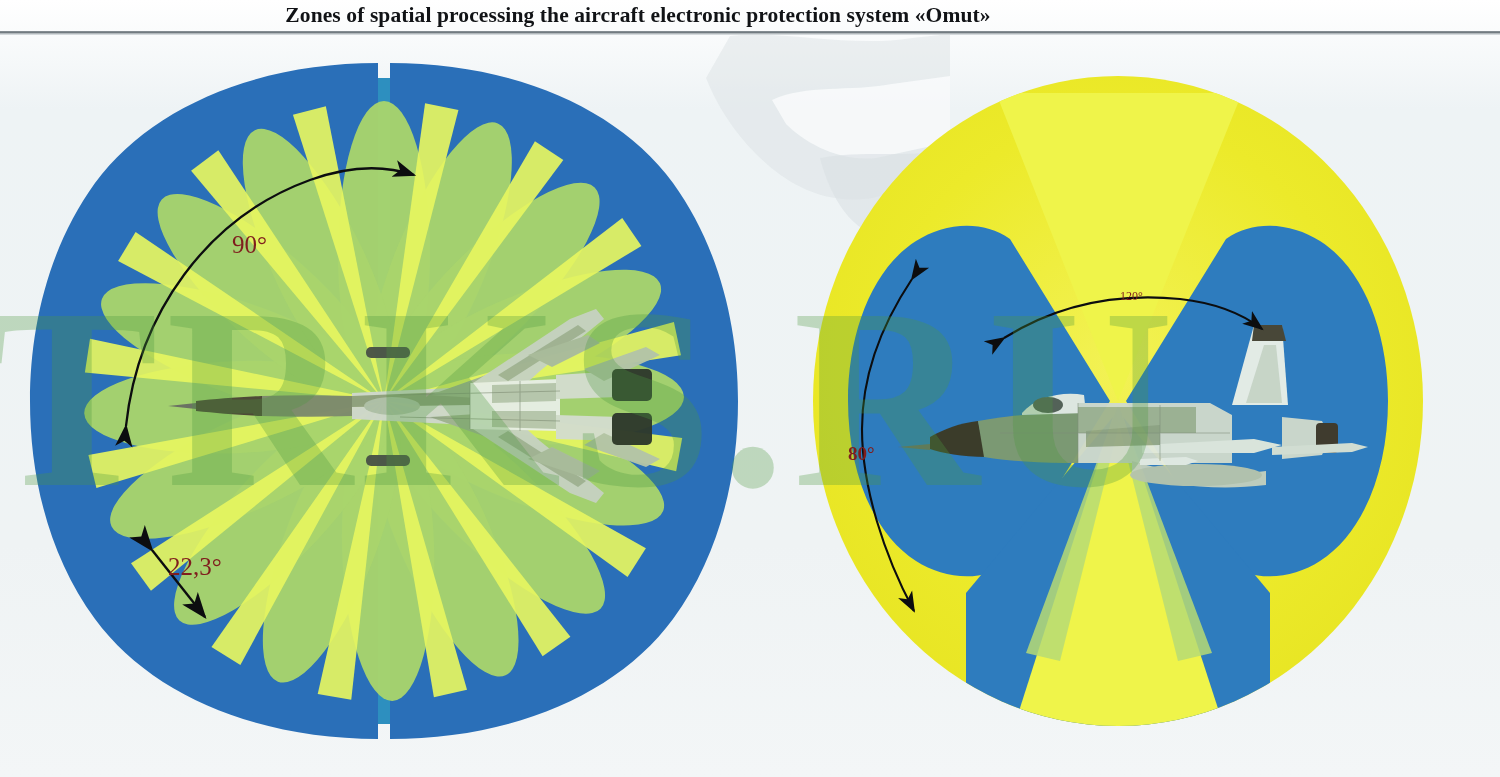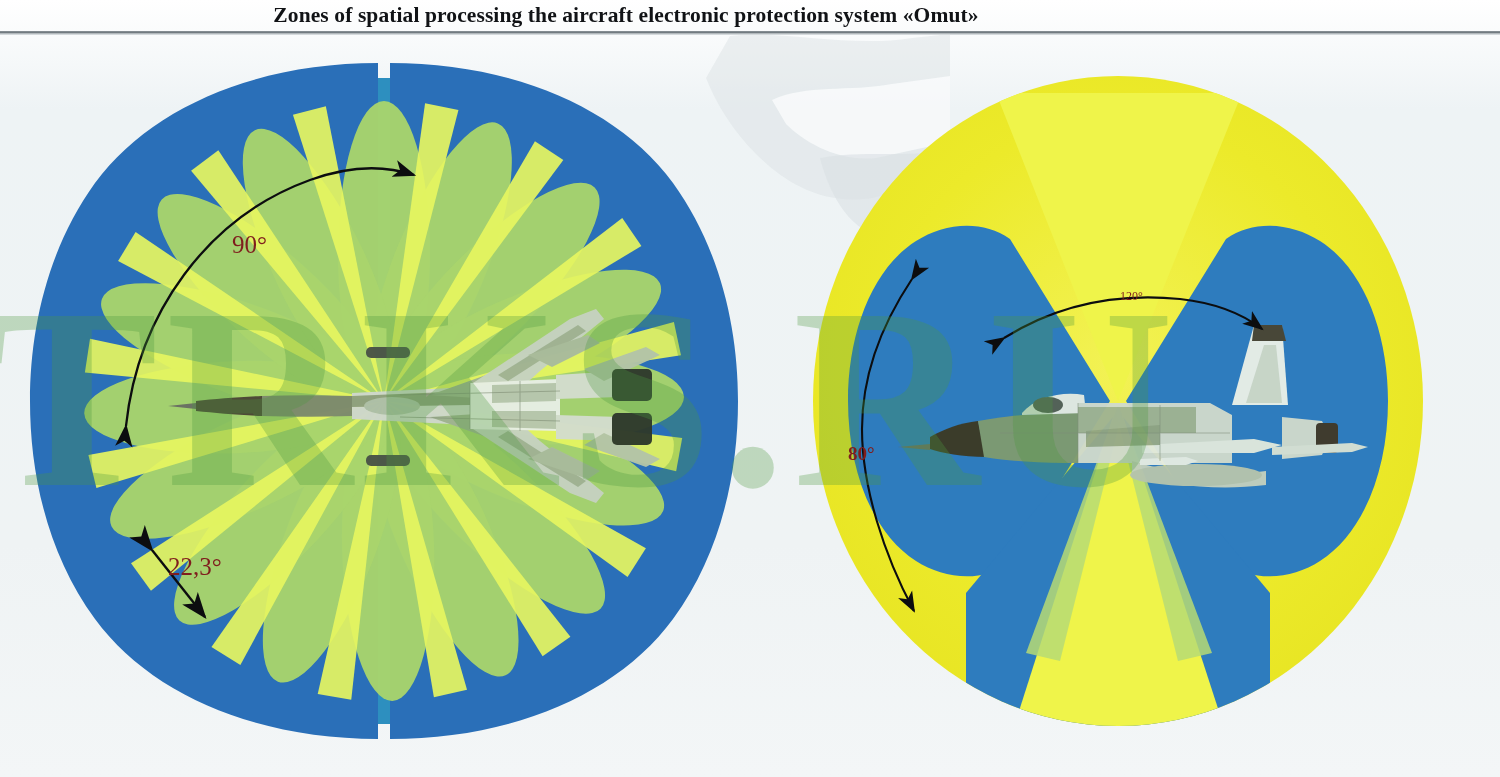--- a/index.html
+++ b/index.html
@@ -25,21 +25,21 @@
   }
   .bg-smudge {
     position: absolute;
     pointer-events: none;
     opacity: .55;
   }
 
   
   .title-bar {
     position: absolute;
-    left: 0; top: 0;
+    left: 12px; top: 0;
     width: 1252px;
     height: 33px;
     text-align: center;
   }
   .title-text {
     display: block;
     padding-top: 3px;
     font-family: "Liberation Serif", serif;
     font-weight: bold;
     font-size: 21.5px;

